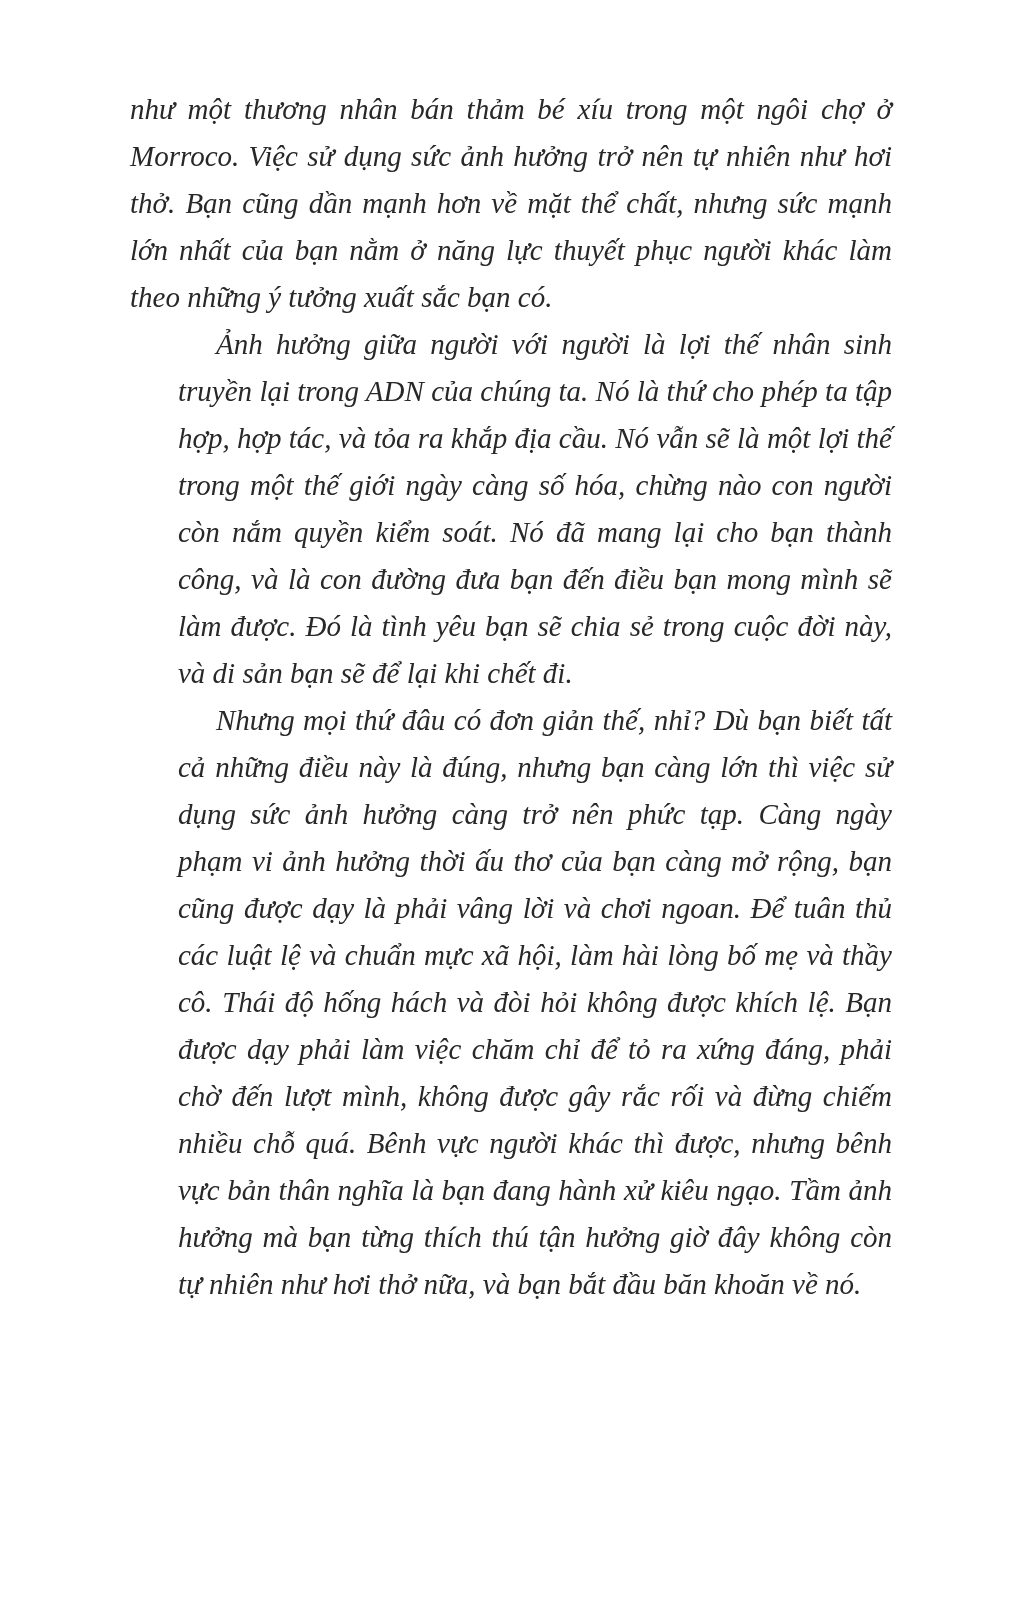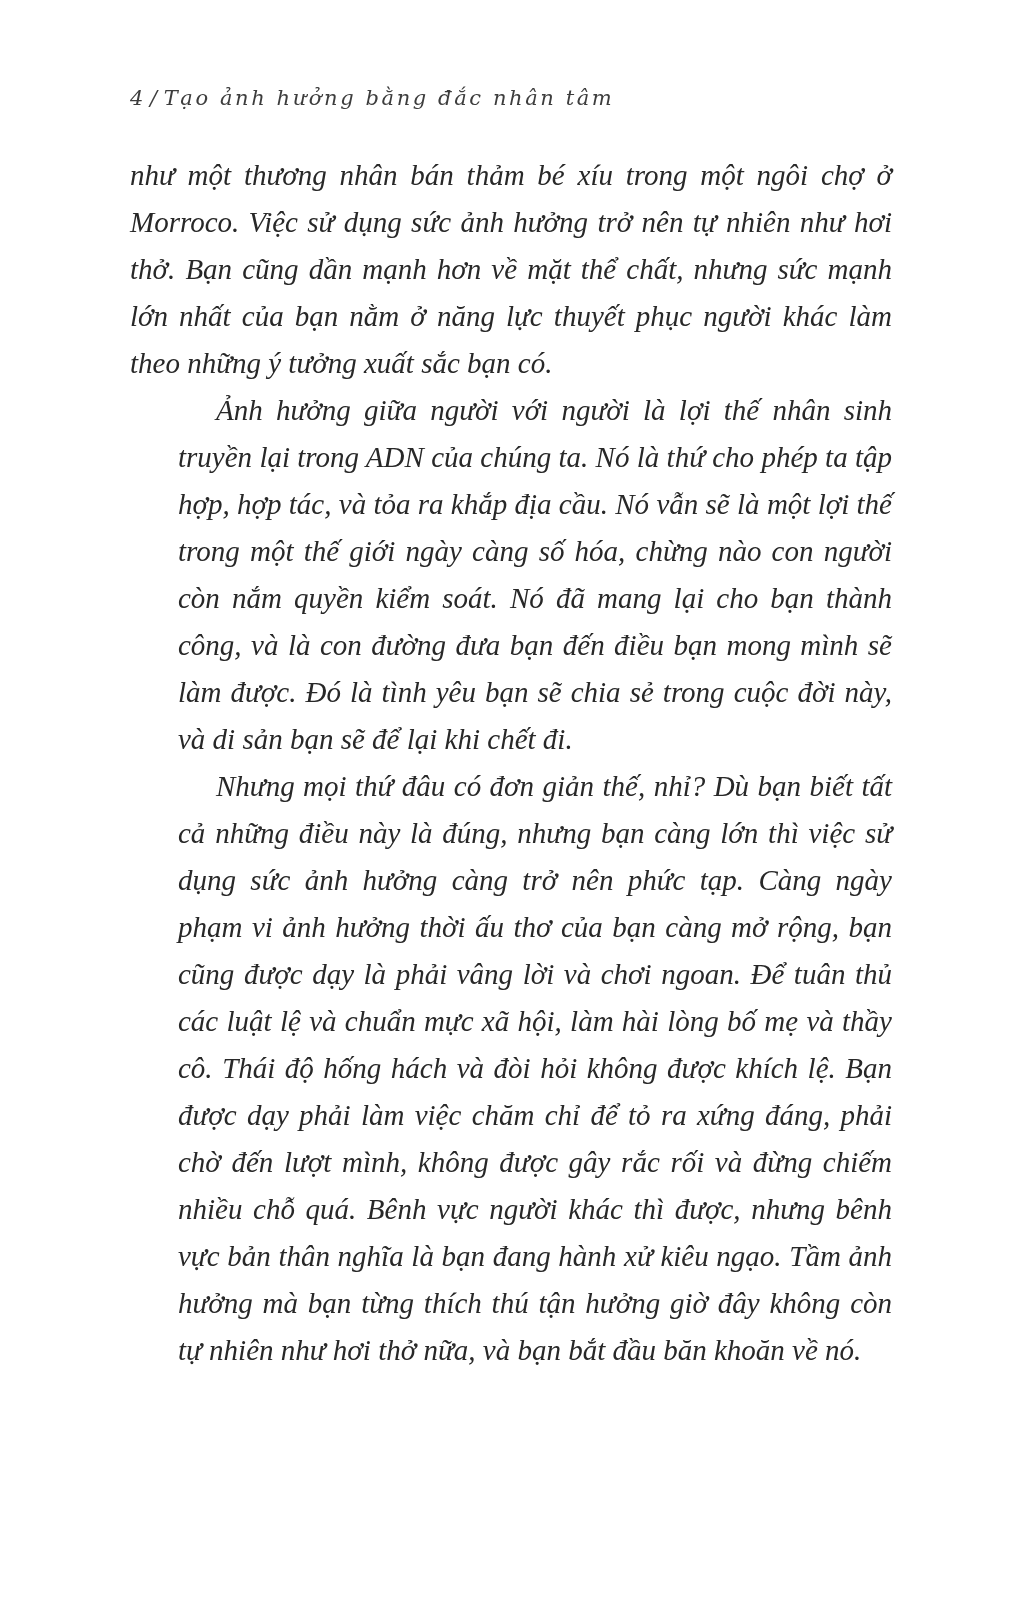--- a/index.html
+++ b/index.html
@@ -53,23 +53,20 @@
   .para.indent {
     text-indent: 38px;
     margin-left: 48px;
   }
 </style>
 </head>
 <body>
 
 <div class="page">
 
-  <div class="running-header">
-    <span>4</span><span class="sep">/</span><span>Tạo ảnh hưởng bằng đắc nhân tâm</span>
-  </div>
 
   <div class="body-text">
     <p class="para">như một thương nhân bán thảm bé xíu trong một ngôi chợ ở Morroco. Việc sử dụng sức ảnh hưởng trở nên tự nhiên như hơi thở. Bạn cũng dần mạnh hơn về mặt thể chất, nhưng sức mạnh lớn nhất của bạn nằm ở năng lực thuyết phục người khác làm theo những ý tưởng xuất sắc bạn có.</p>
     <p class="para indent">Ảnh hưởng giữa người với người là lợi thế nhân sinh truyền lại trong ADN của chúng ta. Nó là thứ cho phép ta tập hợp, hợp tác, và tỏa ra khắp địa cầu. Nó vẫn sẽ là một lợi thế trong một thế giới ngày càng số hóa, chừng nào con người còn nắm quyền kiểm soát. Nó đã mang lại cho bạn thành công, và là con đường đưa bạn đến điều bạn mong mình sẽ làm được. Đó là tình yêu bạn sẽ chia sẻ trong cuộc đời này, và di sản bạn sẽ để lại khi chết đi.</p>
     <p class="para indent">Nhưng mọi thứ đâu có đơn giản thế, nhỉ? Dù bạn biết tất cả những điều này là đúng, nhưng bạn càng lớn thì việc sử dụng sức ảnh hưởng càng trở nên phức tạp. Càng ngày phạm vi ảnh hưởng thời ấu thơ của bạn càng mở rộng, bạn cũng được dạy là phải vâng lời và chơi ngoan. Để tuân thủ các luật lệ và chuẩn mực xã hội, làm hài lòng bố mẹ và thầy cô. Thái độ hống hách và đòi hỏi không được khích lệ. Bạn được dạy phải làm việc chăm chỉ để tỏ ra xứng đáng, phải chờ đến lượt mình, không được gây rắc rối và đừng chiếm nhiều chỗ quá. Bênh vực người khác thì được, nhưng bênh vực bản thân nghĩa là bạn đang hành xử kiêu ngạo. Tầm ảnh hưởng mà bạn từng thích thú tận hưởng giờ đây không còn tự nhiên như hơi thở nữa, và bạn bắt đầu băn khoăn về nó.</p>
   </div>
 
 </div>
 
 </body></html>

